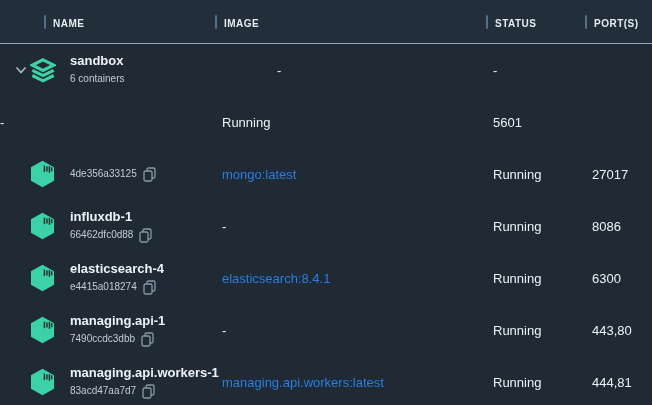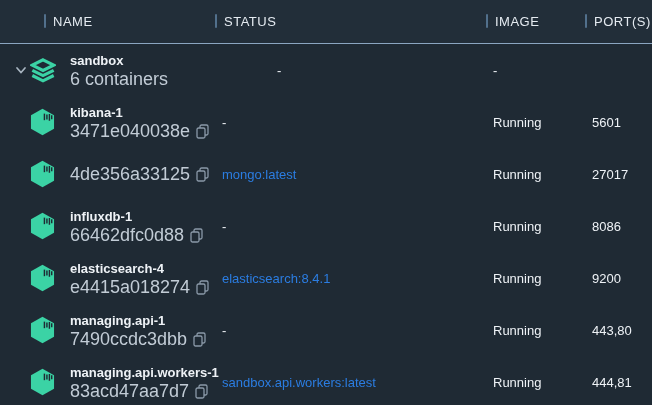--- a/index.html
+++ b/index.html
@@ -16,23 +16,23 @@
     align-items:center;
   }
   
   .header {
     height:44px;
     background:#222e39;
     border-bottom:1px solid #8ba6c1;
   }
   .hcell {
     display:flex;
-    align-items:flex-start;
-    font-size:13px;
-    font-weight:normal;
+    align-items:flex-end;
+    font-size:10px;
+    font-weight:bold;
     letter-spacing:.5px;
     color:#e5ebf1;
     white-space:nowrap;
   }
   .hcell .hbar {
     width:2px; height:14px;
     background:#52708c;
     margin-right:7px;
     border-radius:1px;
   }
@@ -64,21 +64,21 @@
     justify-content:center;
     margin-right:14px;
   }
   .name-lines { line-height:18px; white-space:nowrap; }
   .nm {
     font-size:13px;
     font-weight:bold;
     color:#eef2f6;
   }
   .sub {
-    font-size:18px;
+    font-size:10px;
     color:#c2ccd6;
     display:flex;
     align-items:center;
     gap:6px;
   }
   .copy-btn { display:inline-flex; align-items:center; cursor:pointer; }
   .cell { font-size:13px; color:#eef2f6; white-space:nowrap; }
   .cell.link { color:#2b7de2; }
   .img-cell.group-dash { padding-left:55px; }
 </style>
@@ -87,25 +87,25 @@
 
 <div class="table">
 
   <div class="grid header">
     <div class="hcell first">
       <span class="hbar"></span>
       <span>NAME</span>
     </div>
     <div class="hcell">
       <span class="hbar"></span>
-      <span>STATUS</span>
+      <span>IMAGE</span>
     </div>
     <div class="hcell">
       <span class="hbar"></span>
-      <span>IMAGE</span>
+      <span>STATUS</span>
     </div>
     <div class="hcell">
       <span class="hbar"></span>
       <span>PORT(S)</span>
     </div>
   </div>
 
   <div id="rows">
   <div class="grid row">
     <div class="name-cell">
@@ -128,47 +128,20 @@
           <span>6 containers</span>
 
         </div>
       </span>
     </div>
     <div class="cell img-cell group-dash">-</div>
     <div class="cell">-</div>
   </div>
 
   <div class="grid row">
-    <div class="name-cell">
-      <span class="chev-box">
-        
-      </span>
-      <span class="icon-box">
-
-        <svg class="ic-box" width="25" height="28" viewBox="0 0 26 29" fill="none">
-          <path d="M13 0.8 L25 7.5 V21.5 L13 28.2 L1 21.5 V7.5 Z" fill="#3bd3a5"></path>
-          <line x1="15" y1="5.8" x2="15" y2="12.6" stroke="#1f2a34" stroke-width="1.5"></line>
-          <line x1="17.6" y1="6.8" x2="17.6" y2="11.8" stroke="#1f2a34" stroke-width="1.5"></line>
-          <line x1="20.2" y1="6.2" x2="20.2" y2="13.2" stroke="#1f2a34" stroke-width="1.5"></line>
-          <line x1="22.6" y1="7.6" x2="22.6" y2="11.6" stroke="#1f2a34" stroke-width="1.5"></line>
-        </svg>
-      </span>
-      <span class="name-lines">
-        <div class="nm">kibana-1</div>
-        <div class="sub">
-          <span>3471e040038e</span>
-          <span class="copy-btn">
-            <svg width="13" height="15" viewBox="0 0 13 15" fill="none">
-              <rect x="4" y="1" width="8" height="10" rx="1.5" stroke="#8a99a8" stroke-width="1.3" fill="none"></rect>
-              <rect x="1" y="4" width="8" height="10" rx="1.5" stroke="#8a99a8" stroke-width="1.3" fill="#1f2a34"></rect>
-            </svg>
-          </span>
-        </div>
-      </span>
-    </div>
     <div class="cell img-cell">-</div>
     <div class="cell">Running</div>
     <div class="cell">5601</div>
   </div>
 
   <div class="grid row">
     <div class="name-cell">
       <span class="chev-box">
         
       </span>
@@ -255,21 +228,21 @@
             <svg width="13" height="15" viewBox="0 0 13 15" fill="none">
               <rect x="4" y="1" width="8" height="10" rx="1.5" stroke="#8a99a8" stroke-width="1.3" fill="none"></rect>
               <rect x="1" y="4" width="8" height="10" rx="1.5" stroke="#8a99a8" stroke-width="1.3" fill="#1f2a34"></rect>
             </svg>
           </span>
         </div>
       </span>
     </div>
     <div class="cell img-cell link">elasticsearch:8.4.1</div>
     <div class="cell">Running</div>
-    <div class="cell">9200</div>
+    <div class="cell">6300</div>
   </div>
 
   <div class="grid row">
     <div class="name-cell">
       <span class="chev-box">
         
       </span>
       <span class="icon-box">
 
         <svg class="ic-box" width="25" height="28" viewBox="0 0 26 29" fill="none">
@@ -319,18 +292,18 @@
           <span>83acd47aa7d7</span>
           <span class="copy-btn">
             <svg width="13" height="15" viewBox="0 0 13 15" fill="none">
               <rect x="4" y="1" width="8" height="10" rx="1.5" stroke="#8a99a8" stroke-width="1.3" fill="none"></rect>
               <rect x="1" y="4" width="8" height="10" rx="1.5" stroke="#8a99a8" stroke-width="1.3" fill="#1f2a34"></rect>
             </svg>
           </span>
         </div>
       </span>
     </div>
-    <div class="cell img-cell link">sandbox.api.workers:latest</div>
+    <div class="cell img-cell link">managing.api.workers:latest</div>
     <div class="cell">Running</div>
     <div class="cell">444,81</div>
   </div>
 </div>
 </div>
 
 </body></html>

